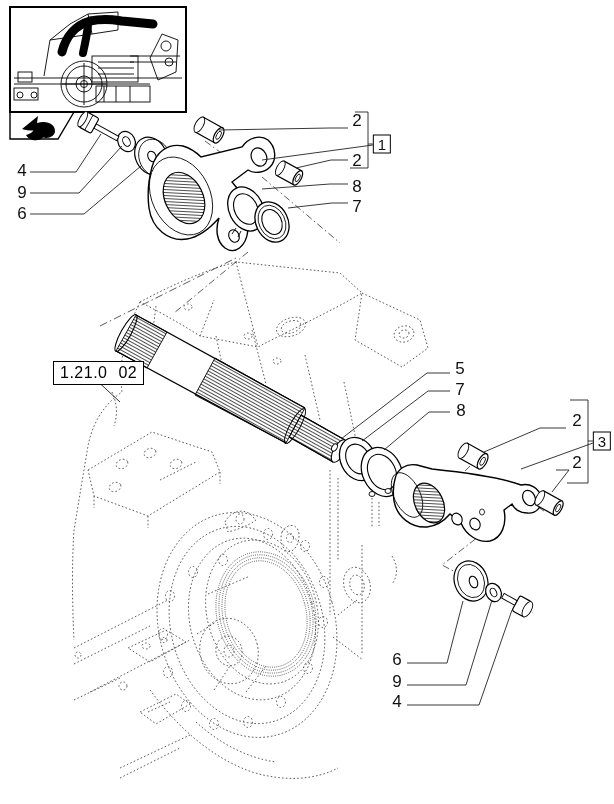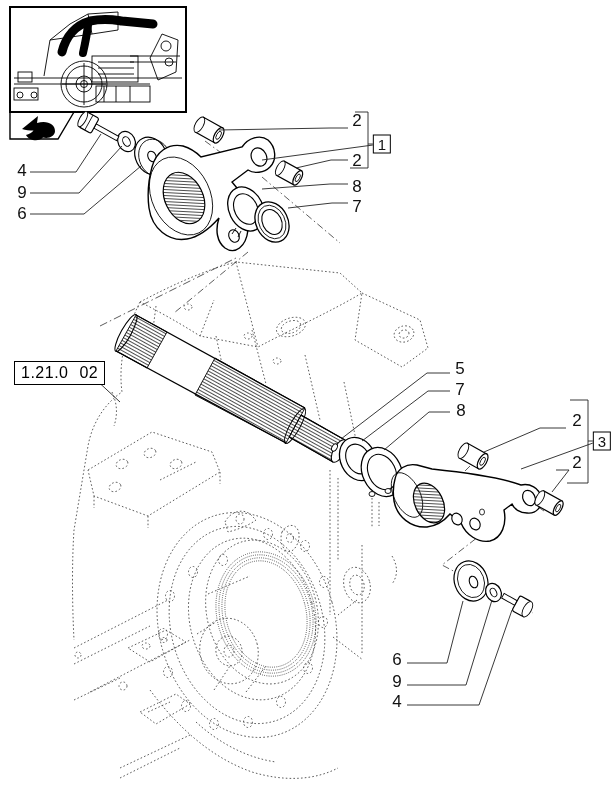--- a/index.html
+++ b/index.html
@@ -3,21 +3,21 @@
 <meta charset="utf-8">
 <style>
   html,body{margin:0;padding:0;background:#fff;}
   .stage{position:relative;width:614px;height:804px;background:#fff;overflow:hidden;
          font-family:"Liberation Sans","DejaVu Sans",sans-serif;color:#000;}
   .stage svg{position:absolute;left:0;top:0;}
   .lbl{position:absolute;transform:translate(-50%,-50%);font-size:17px;line-height:1;
        color:#111;white-space:nowrap;user-select:none;}
   .lbl.boxed{border:1.4px solid #000;background:#fff;padding:1px 4px;font-size:15px;}
   .ref{position:absolute;border:1.4px solid #000;background:#fff;font-size:16px;
-       padding:2px 6px;word-spacing:6px;letter-spacing:.5px;}
+       padding:2px 6px;word-spacing:6px;letter-spacing:.5px;margin-left:39px;}
 </style>
 </head>
 <body>
 
 <div class="stage">
 
 <svg width="614" height="804" viewBox="0 0 614 804">
   <defs>
     <pattern id="spl" width="3" height="3" patternUnits="userSpaceOnUse" patternTransform="rotate(29)">
       <line x1="0" y1="1.5" x2="3" y2="1.5" stroke="#000" stroke-width="0.7"></line>

